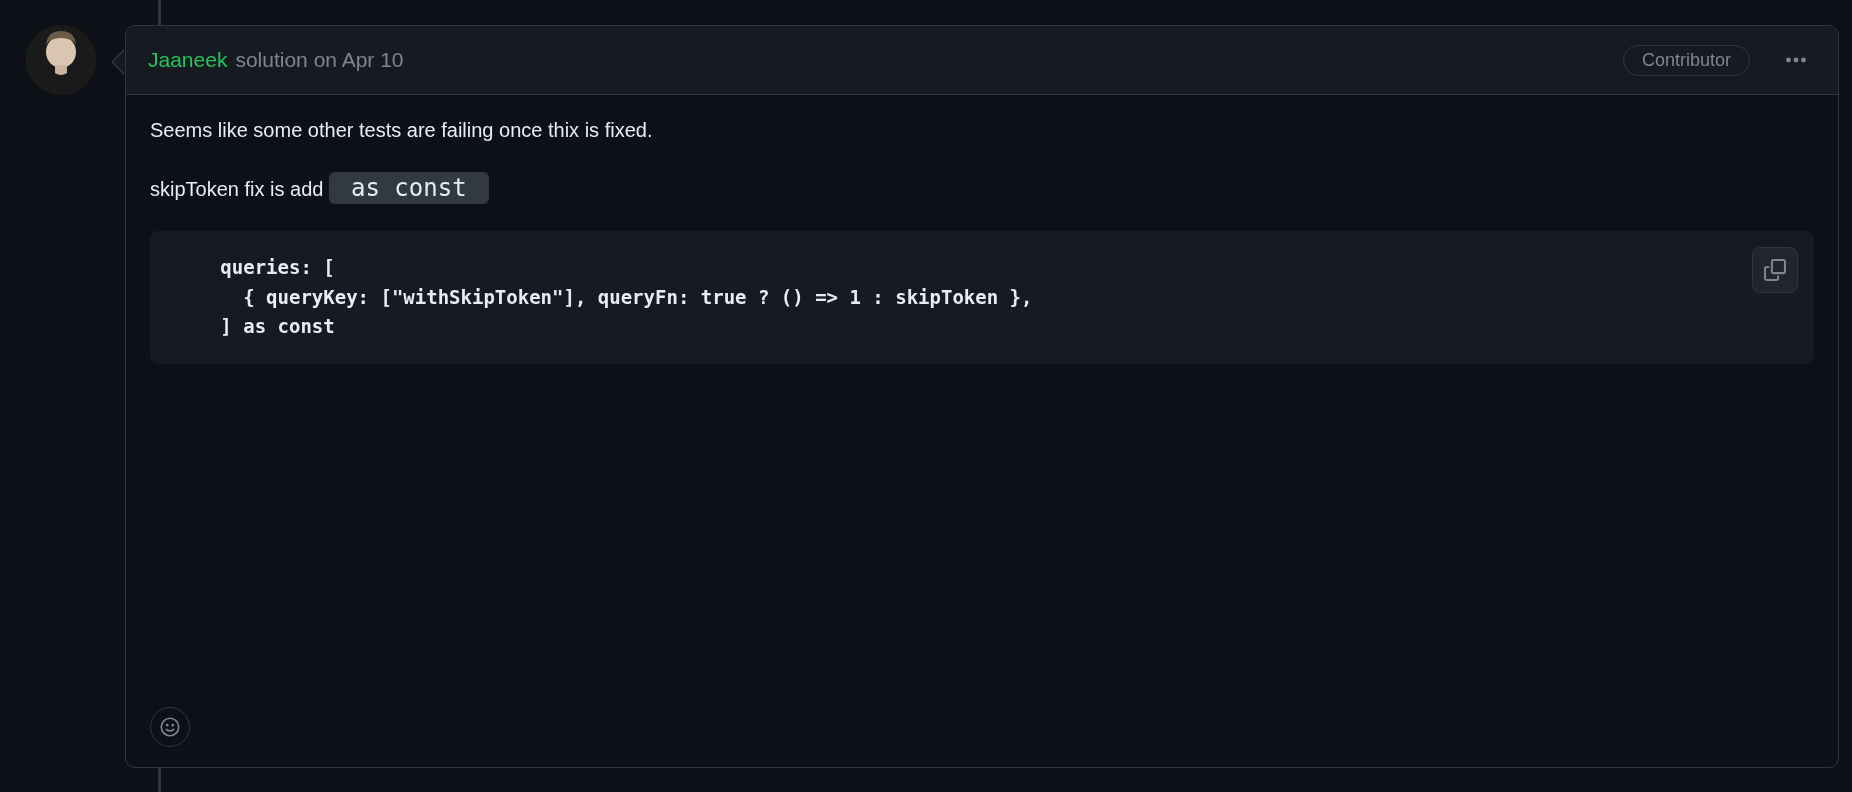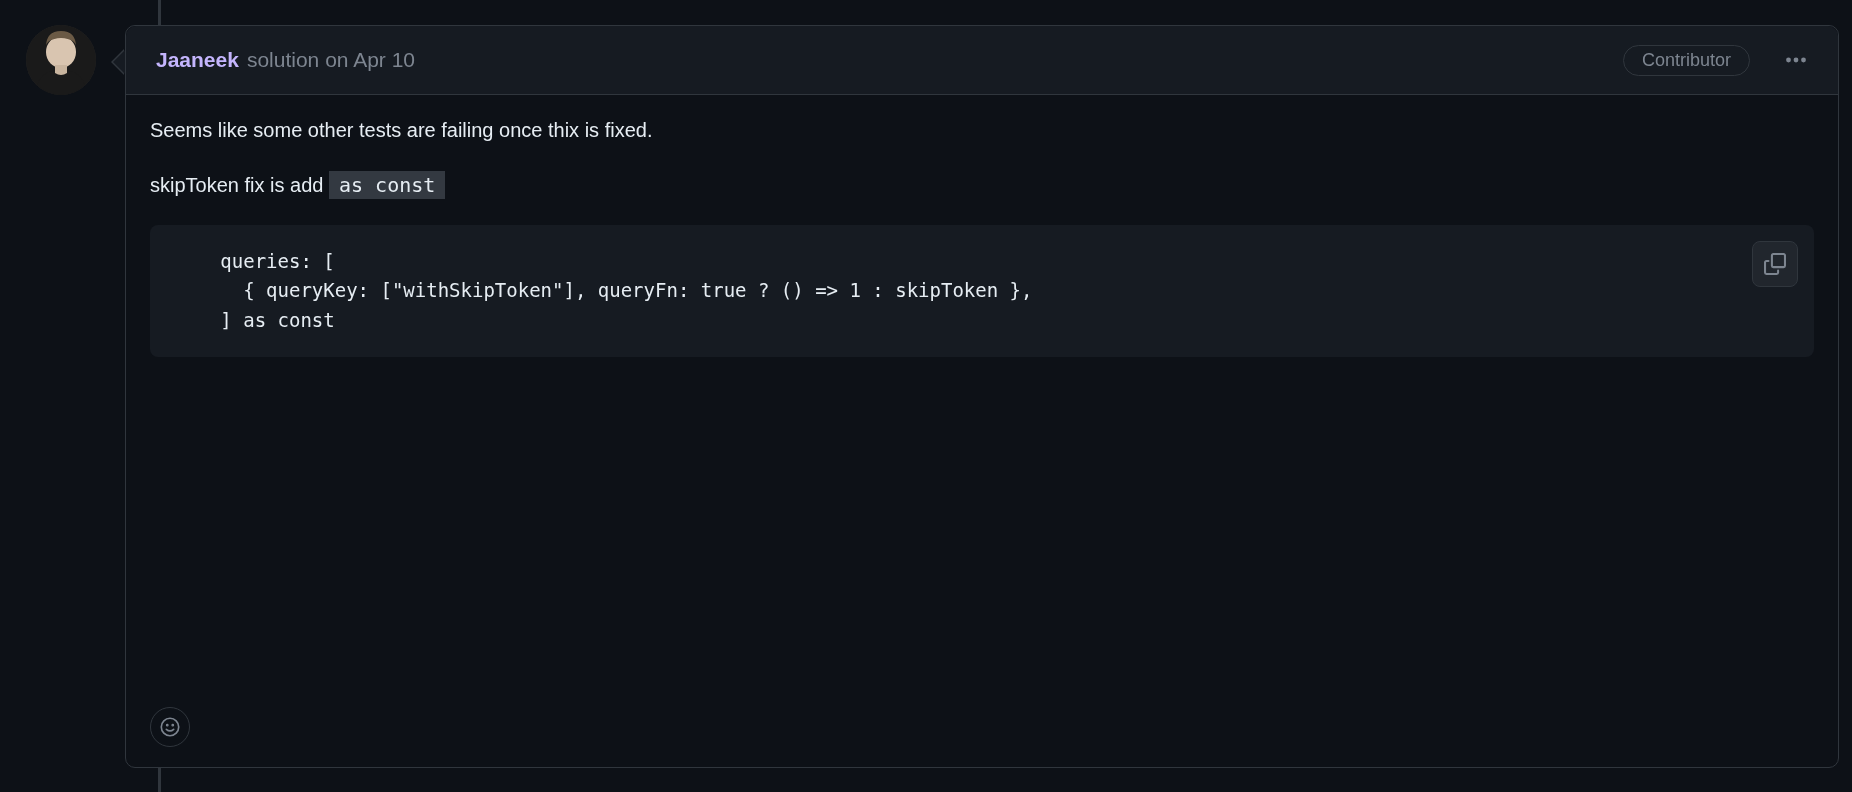--- a/index.html
+++ b/index.html
@@ -65,25 +65,24 @@
     background: #161b22;
     border-bottom: 1px solid #30363d;
     border-top-left-radius: 10px;
     border-top-right-radius: 10px;
     padding: 16px 22px;
     display: flex;
     align-items: center;
     gap: 8px;
   }
   .author {
-    color: #c4b5fd;
-    font-weight: 700;
+    color: #22c55e;
+    font-weight: 400;
     font-size: 21px;
     text-decoration: none;
-    margin-left: 8px;
   }
   .commented {
     color: #7d8590;
     font-size: 21px;
   }
   .header-spacer { flex: 1; }
   .badge {
     border: 1px solid #30363d;
     border-radius: 20px;
     color: #7d8590;
@@ -104,36 +103,37 @@
   .comment-body {
     padding: 20px 24px 20px 24px;
     font-size: 20px;
     line-height: 1.55;
     color: #e6edf3;
     flex: 1;
   }
   .comment-body p { margin-bottom: 24px; }
   .inline-code {
     background: rgba(110,118,129,0.4);
-    border-radius: 0;
-    padding: 2px 10px;
+    border-radius: 6px;
+    padding: 2px 22px;
     font-family: ui-monospace, SFMono-Regular, "SF Mono", Consolas, monospace;
-    font-size: 20px;
+    font-size: 24px;
   }
   .code-block {
     position: relative;
     background: #161b22;
     border-radius: 8px;
     padding: 22px 36px;
     margin-top: 4px;
     font-family: ui-monospace, SFMono-Regular, "SF Mono", Consolas, monospace;
     font-size: 19px;
     line-height: 1.55;
     color: #e6edf3;
     overflow: auto;
+    font-weight: bold;
   }
   .code-block pre { white-space: pre; }
   .copy-btn {
     position: absolute;
     top: 16px;
     right: 16px;
     width: 46px;
     height: 46px;
     border: 1px solid #30363d;
     border-radius: 8px;

